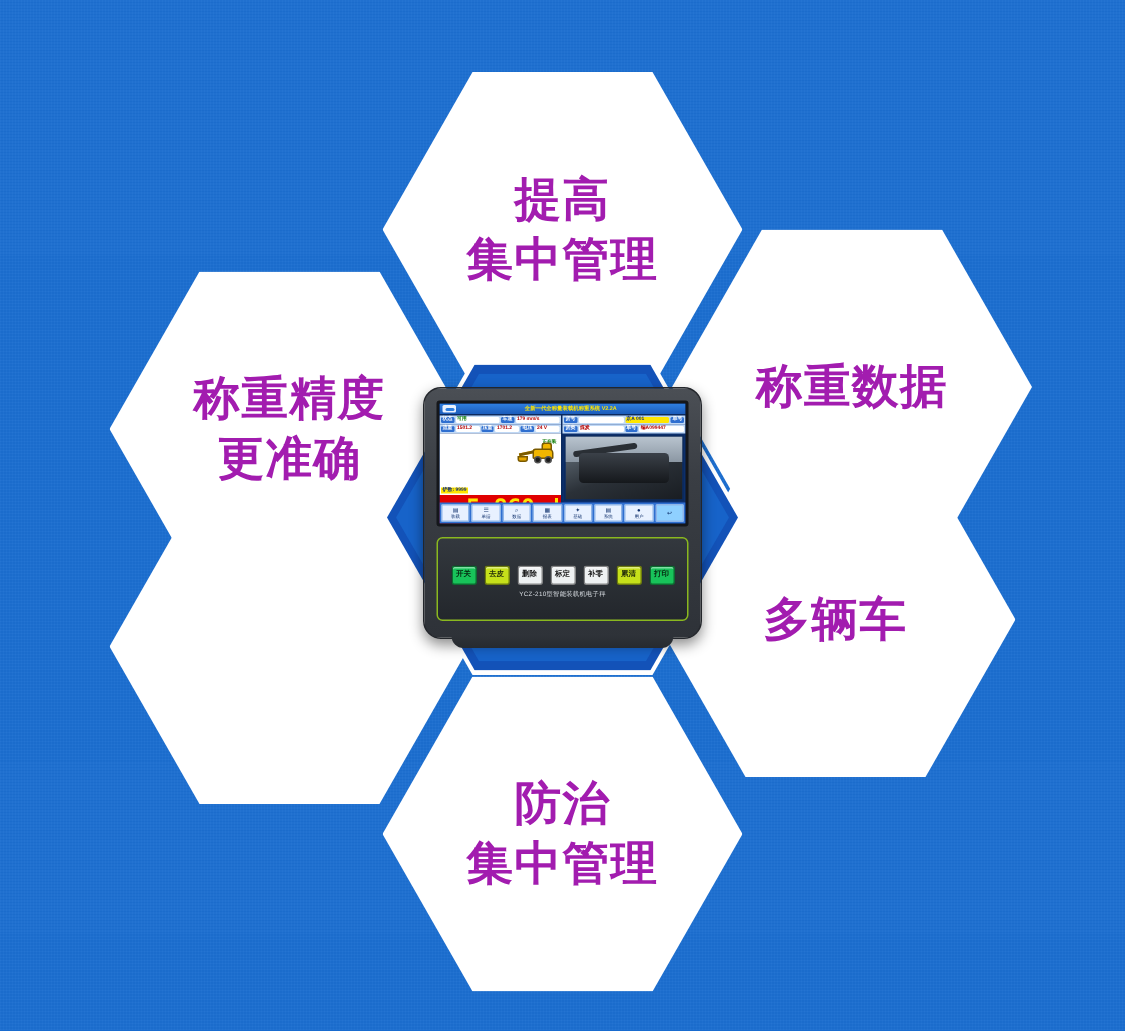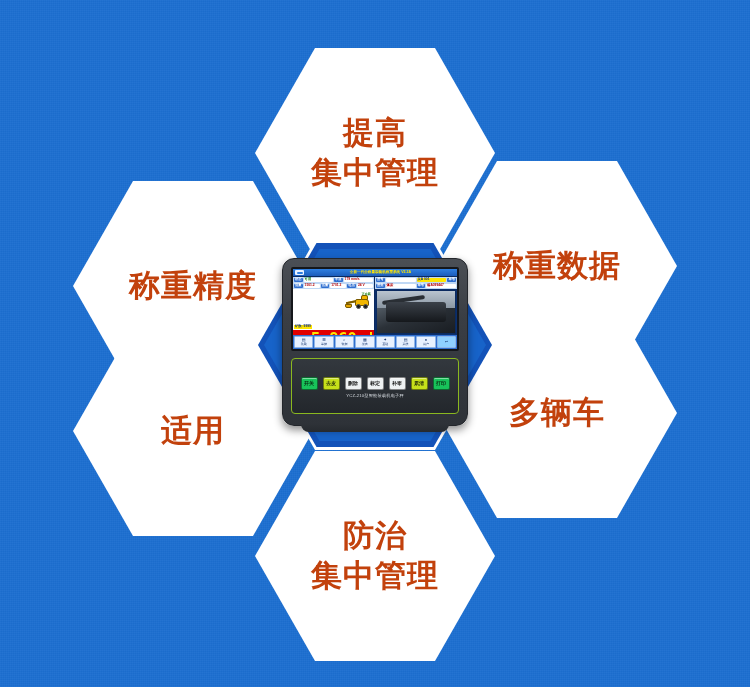--- a/index.html
+++ b/index.html
@@ -25,21 +25,21 @@
 
   .hex {
     position:absolute;
     -webkit-clip-path: polygon(25% 0%, 75% 0%, 100% 50%, 75% 100%, 25% 100%, 0% 50%);
     clip-path: polygon(25% 0%, 75% 0%, 100% 50%, 75% 100%, 25% 100%, 0% 50%);
     display:flex; flex-direction:column;
     align-items:center; justify-content:center;
   }
   .hex-white { background:#ffffff; }
   .hex-line1, .hex-line2 {
-    color:#c2410c;
+    color:#a21caf;
     font-weight:700;
     font-size:31px;
     line-height:1.30;
     letter-spacing:1px;
     white-space:nowrap;
     text-align:center;
   }
 
   
   #center-hex-outer {
@@ -201,28 +201,28 @@
 <div id="stage">
   <div id="noise"></div>
 
   <div class="hex hex-white" style="left:255px; top:48px; width:240px; height:210px;">
     <div class="hex-line1">提高</div>
     <div class="hex-line2">集中管理</div>
   </div>
 
   <div class="hex hex-white" style="left:73px; top:153px; width:240px; height:210px;margin-top:28px;">
     <div class="hex-line1">称重精度</div>
-  </div>
-
-  <div class="hex hex-white" style="left:437px; top:153px; width:240px; height:210px;margin-top:8px;">
+    <div class="hex-line2">更准确</div>
+  </div>
+
+  <div class="hex hex-white" style="left:448px; top:153px; width:240px; height:210px;">
     <div class="hex-line1">称重数据</div>
   </div>
 
   <div class="hex hex-white" style="left:73px; top:326px; width:240px; height:210px;">
-    <div class="hex-line1">适用</div>
   </div>
 
   <div class="hex hex-white" style="left:437px; top:308px; width:240px; height:210px;">
     <div class="hex-line1">多辆车</div>
   </div>
 
   <div class="hex hex-white" style="left:255px; top:451px; width:240px; height:210px;">
     <div class="hex-line1">防治</div>
     <div class="hex-line2">集中管理</div>
   </div>

